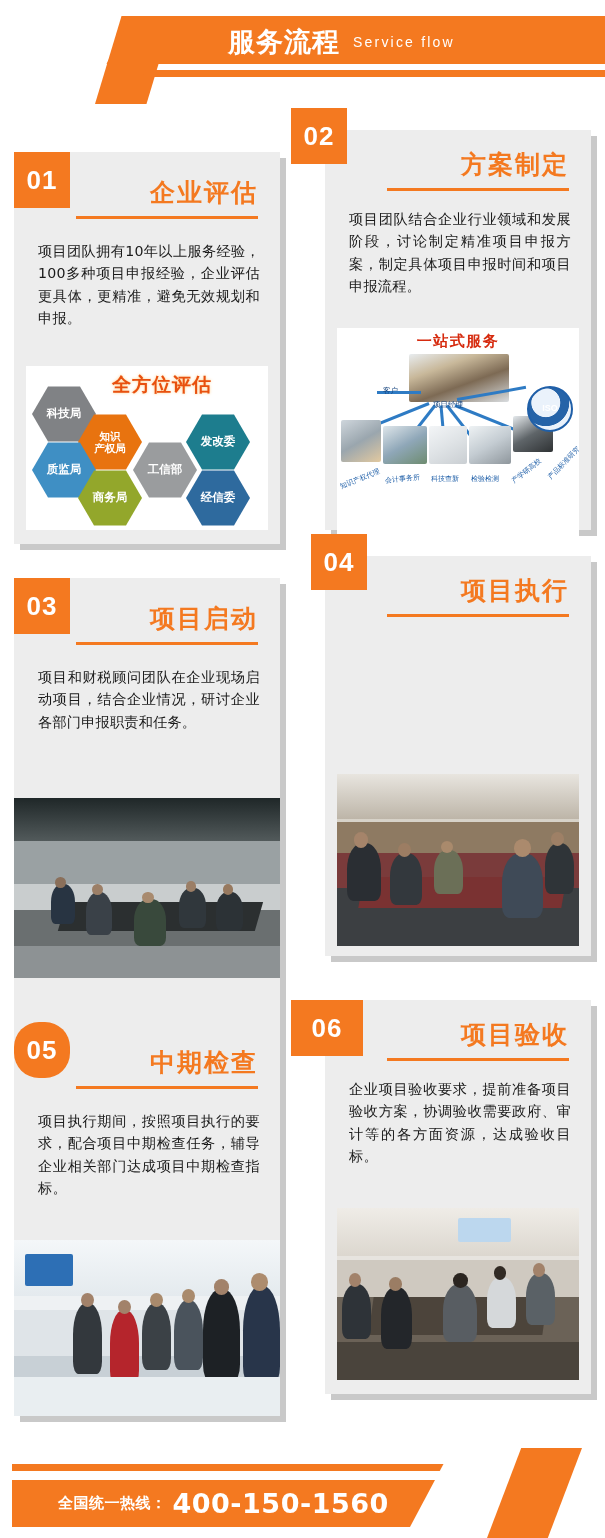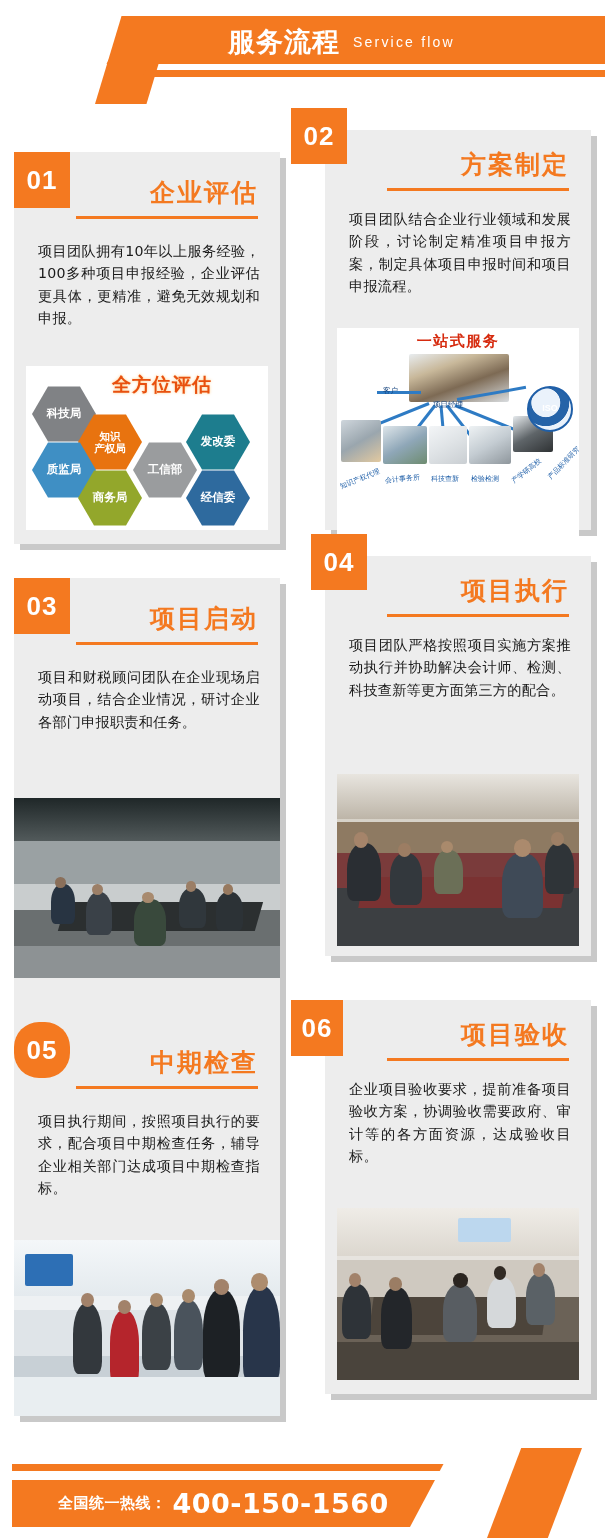--- a/index.html
+++ b/index.html
@@ -269,21 +269,20 @@
     <div class="figure" style="left:76%; top:52%; width:10%; height:22%; background:#2c3236;"></div>
     <div class="head" style="left:78.5%;top:48%;width:4%;  height:6%;  background:#97795f;"></div>
     <div class="floor" style="background:#8d9294; height:18%;"></div>
   </div>
 </div>
 <div class="badge" style="left:14px; top:578px; width:56px; height:56px;">03</div>
 
 <div class="card" style="left:325px; top:556px; width:266px; height:400px;">
   <div class="card-title" style="right:22px; top:18px;">项目执行</div>
   <div class="title-rule" style="right:22px; top:58px; width:182px;"></div>
-  <div class="card-desc" style="left:24px; top:78px; width:222px;">项目团队严格按照项目实施方案推动执行并协助解决会计师、检测、科技查新等更方面第三方的配合。</div>
 
   <div class="photo" style="left:12px; top:218px; width:242px; height:172px;
        background:linear-gradient(180deg,#d7d2c8 0 28%,#8e7a62 28% 46%,#7a3b3b 46% 66%,#3c3f42 66% 100%);">
     <div class="sky" style="background:linear-gradient(180deg,#e8e5df,#bdb5a8); height:26%;"></div>
     <div class="tablev" style="left:10%; top:60%; width:84%; height:18%; background:#7a3232; transform:skewX(-10deg);"></div>
     <div class="figure" style="left:4%;  top:40%; width:14%; height:34%; background:#2a2e33;"></div>
     <div class="head" style="left:7%;  top:34%; width:6%;  height:9%;  background:#a5846a;"></div>
     <div class="figure" style="left:22%; top:46%; width:13%; height:30%; background:#33383d;"></div>
     <div class="head" style="left:25%; top:40%; width:5.5%;height:8%;  background:#9c7d63;"></div>
     <div class="figure" style="left:40%; top:44%; width:12%; height:26%; background:#6b6f57;"></div>
@@ -337,21 +336,21 @@
     <div class="figure" style="left:18%; top:46%; width:13%; height:36%; background:#23262a;"></div>
     <div class="head" style="left:21.5%;top:40%;width:5.5%;height:8%;  background:#9b7d64;"></div>
     <div class="figure" style="left:44%; top:44%; width:14%; height:34%; background:#585d62;"></div>
     <div class="head" style="left:48%; top:38%; width:6%;  height:8.5%;background:#2b2520;"></div>
     <div class="figure" style="left:62%; top:40%; width:12%; height:30%; background:#d5d8da;"></div>
     <div class="head" style="left:65%; top:34%; width:5%;  height:8%;  background:#312a24;"></div>
     <div class="figure" style="left:78%; top:38%; width:12%; height:30%; background:#5a6166;"></div>
     <div class="head" style="left:81%; top:32%; width:5%;  height:8%;  background:#a2826a;"></div>
   </div>
 </div>
-<div class="badge" style="left:291px; top:1000px; width:52px; height:56px;">06</div>
+<div class="badge" style="left:291px; top:1000px; width:72px; height:56px;">06</div>
 
 <div class="footer">
   <div class="ft-line"></div>
   <div class="ft-bar"></div>
   <div class="ft-notch"></div>
   <div class="ft-wedge"></div>
   <div class="ft-text">
     <span class="ft-cn">全国统一热线：</span>
     <span class="ft-num">400-150-1560</span>
   </div>

